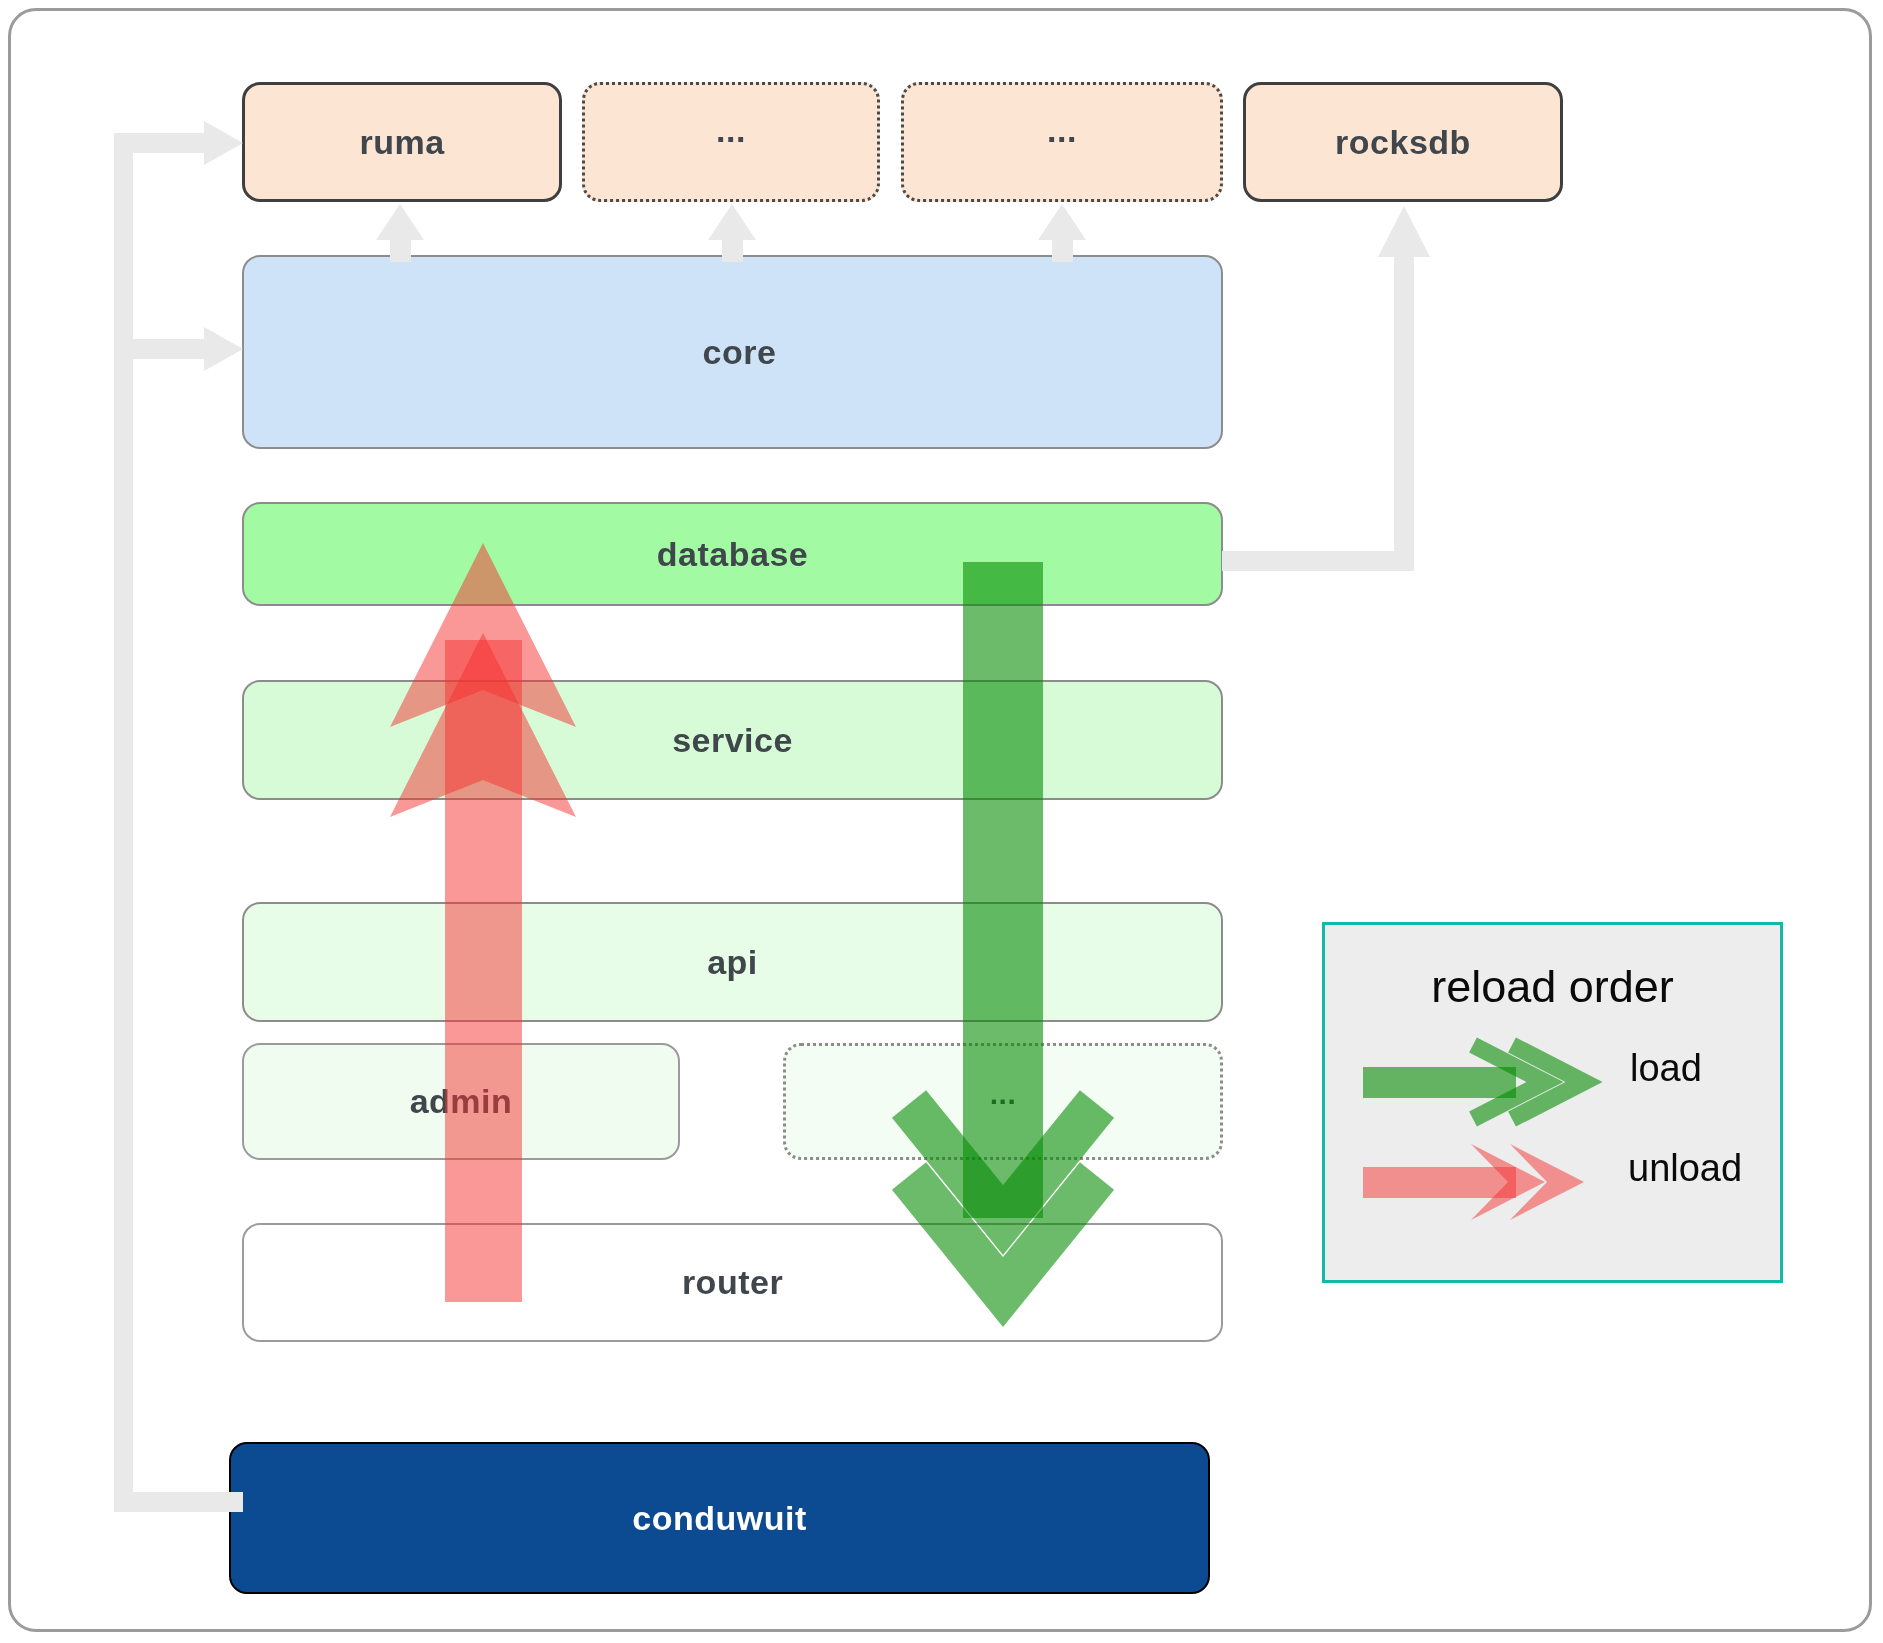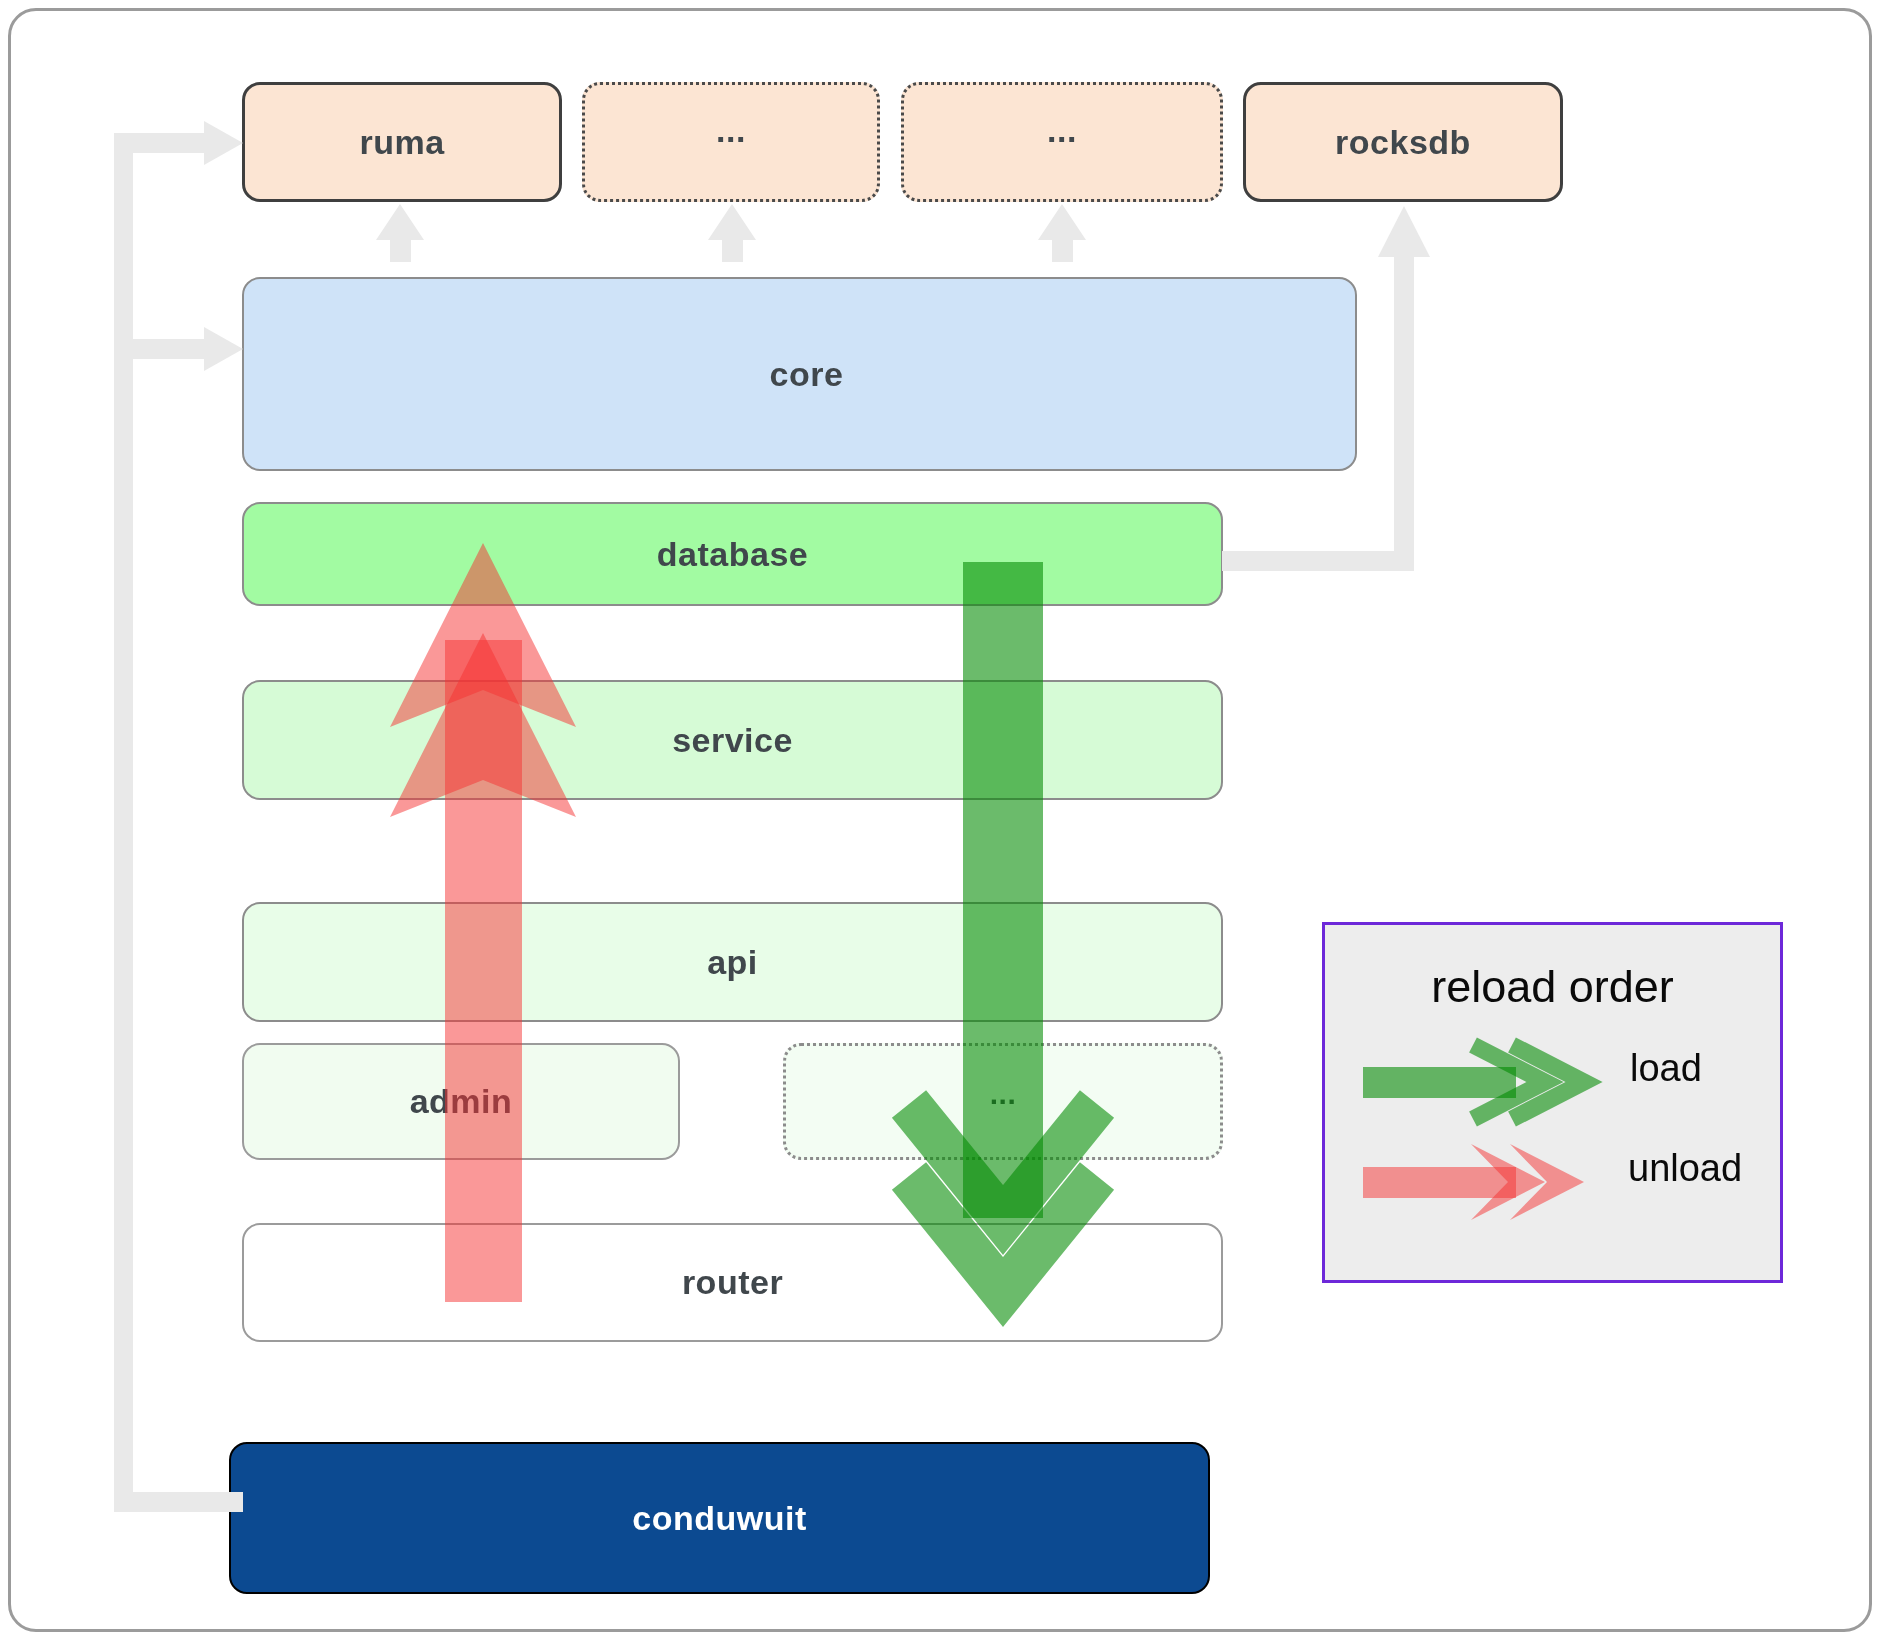--- a/index.html
+++ b/index.html
@@ -14,21 +14,21 @@
   .layer{border:2px solid #8c8c8c;}
   .core{background:#cfe3f8;}
   .database{background:#a2fba2;}
   .service{background:#d6fbd6;}
   .api{background:#e8fde8;}
   .admin{background:#f1fcf0;border:2px solid #9b9b9b;}
   .admin-dotted{background:#f3fdf3;border:3px dotted #8c8c8c;}
   .router{background:#ffffff;border:2px solid #9b9b9b;}
   .conduwuit{background:#0c4a91;border:2px solid #000000;}
   .conduwuit .lbl{color:#ffffff;}
-  .legend{position:absolute;left:1322px;top:922px;width:461px;height:361px;box-sizing:border-box;background:#ededed;border:3px solid #6d28d9;}
+  .legend{position:absolute;left:1322px;top:922px;width:461px;height:361px;box-sizing:border-box;background:#ededed;border:3px solid #14b8a6;}
   .legend-title{position:absolute;left:0;top:36px;width:100%;text-align:center;font-size:45px;color:#0a0a0a;font-weight:400;}
   .legend-label{position:absolute;font-size:38px;color:#0a0a0a;font-weight:400;}
   .legend-label.load{left:305px;top:122px;}
   .legend-label.unload{left:303px;top:222px;}
   svg.overlay{position:absolute;left:0;top:0;pointer-events:none;}
 </style>
 </head>
 <body>
 
 <div id="canvas">
@@ -40,21 +40,21 @@
   <div class="node peach-dotted" style="left:582px;top:82px;width:298px;height:120px;">
     <span class="lbl dots">...</span>
   </div>
   <div class="node peach-dotted" style="left:901px;top:82px;width:322px;height:120px;">
     <span class="lbl dots">...</span>
   </div>
   <div class="node peach-solid" style="left:1243px;top:82px;width:320px;height:120px;">
     <span class="lbl">rocksdb</span>
   </div>
 
-  <div class="node layer core" style="left:242px;top:277px;width:1115px;height:194px;padding-left:14px;">
+  <div class="node layer core" style="left:242px;top:255px;width:981px;height:194px;padding-left:14px;">
     <span class="lbl">core</span>
   </div>
   <div class="node layer database" style="left:242px;top:502px;width:981px;height:104px;">
     <span class="lbl">database</span>
   </div>
   <div class="node layer service" style="left:242px;top:680px;width:981px;height:120px;">
     <span class="lbl">service</span>
   </div>
   <div class="node layer api" style="left:242px;top:862px;width:981px;height:120px;margin-top:40px;">
     <span class="lbl">api</span>

